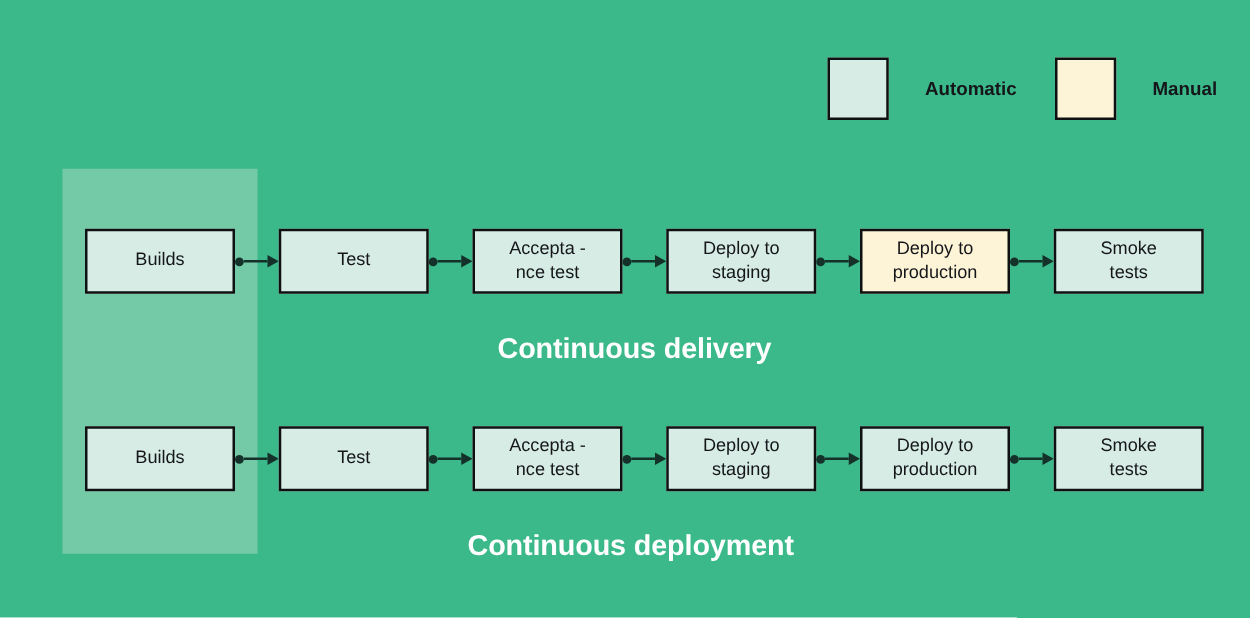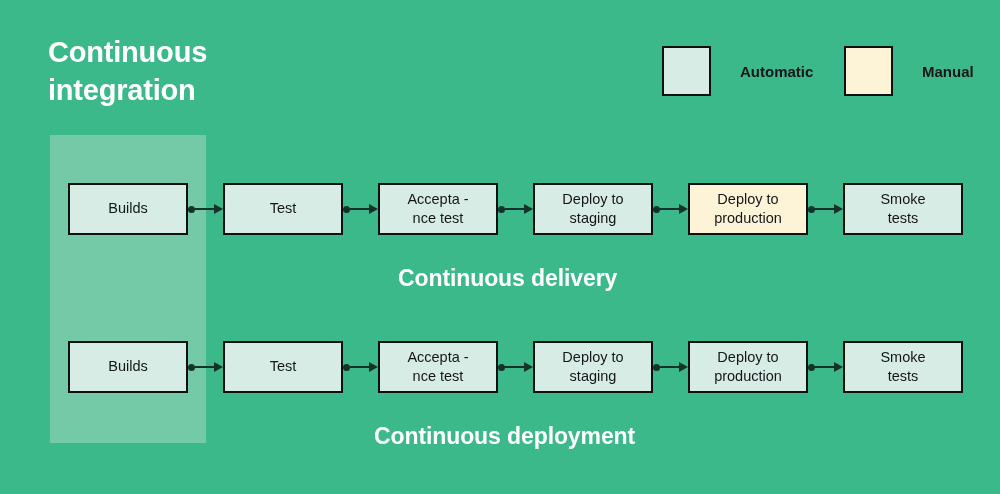--- a/index.html
+++ b/index.html
@@ -122,24 +122,20 @@
     flex: 0 0 auto;
   }
 </style>
 </head>
 <body>
 
 <div id="canvas">
 
   <div class="ci-band"></div>
 
-  <div class="title-ci">
-    <span class="l1">Continuous</span>
-    <span class="l2">integration</span>
-  </div>
 
   <div class="legend-item" id="legend-automatic">
     <span class="legend-swatch automatic"></span>
     <span class="legend-label">Automatic</span>
   </div>
   <div class="legend-item" id="legend-manual">
     <span class="legend-swatch manual"></span>
     <span class="legend-label">Manual</span>
   </div>
 

